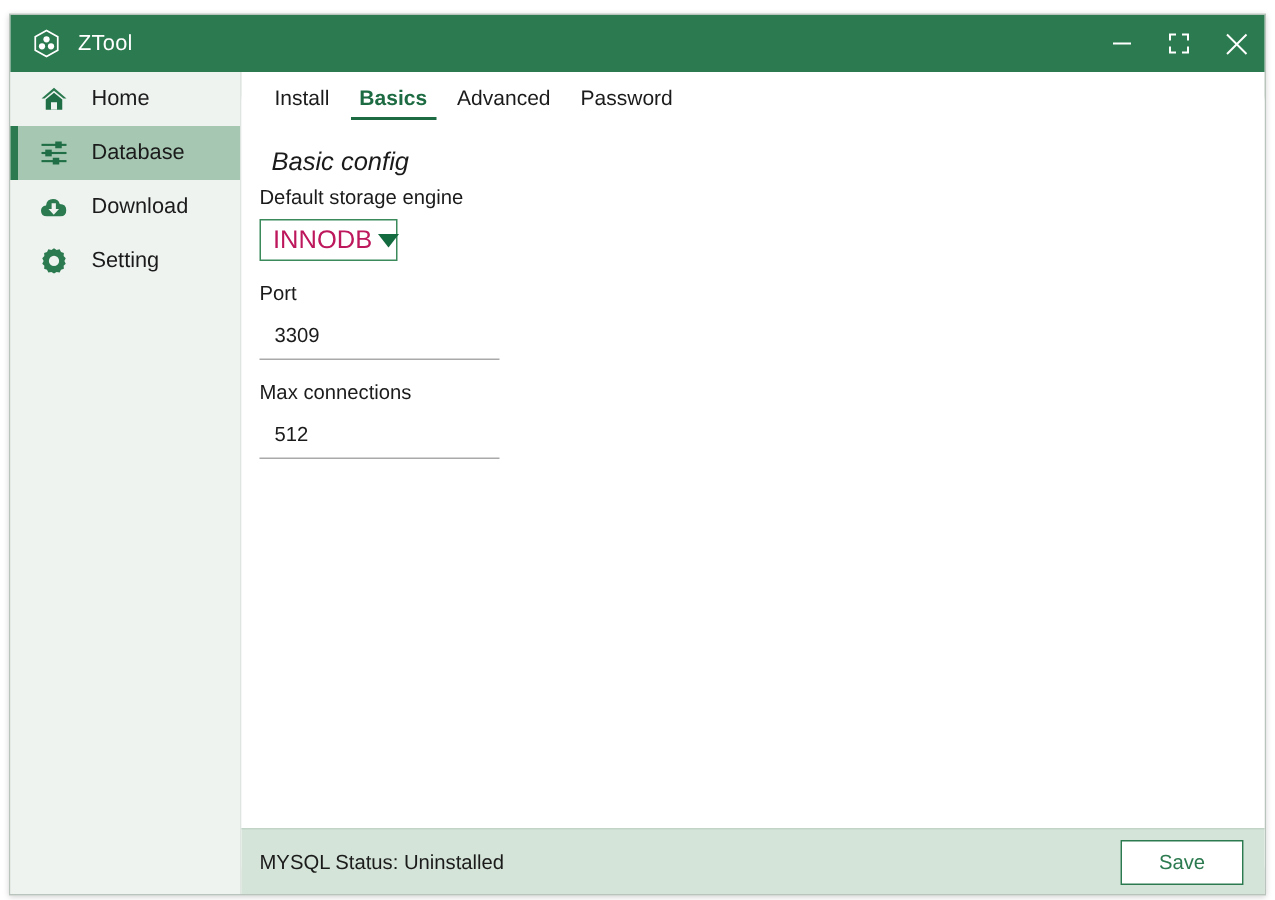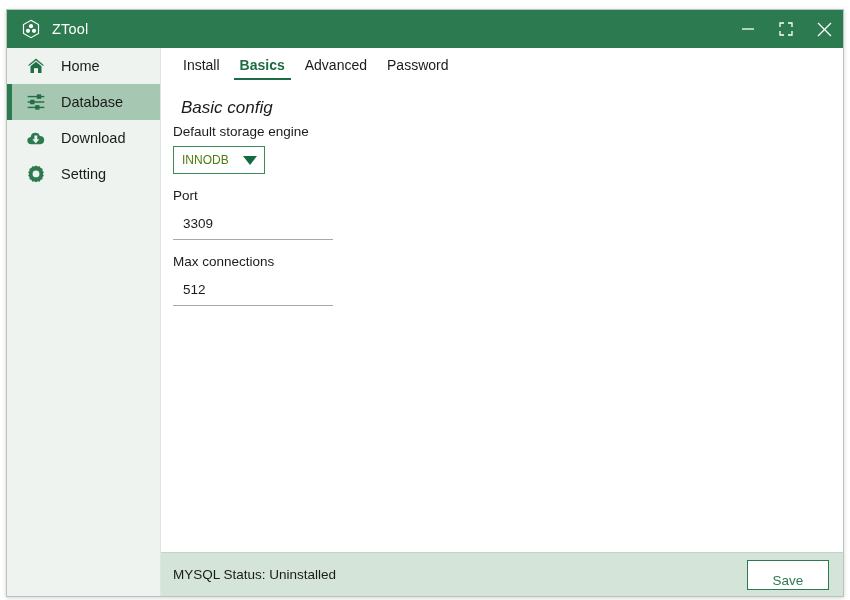--- a/index.html
+++ b/index.html
@@ -184,22 +184,22 @@
     border: 1px solid #3a8a5c;
     box-sizing: border-box;
     display: flex;
     align-items: center;
     justify-content: space-between;
     padding: 0 7px 0 8px;
     background: #ffffff;
     cursor: pointer;
   }
   #storage-engine-value {
-    font-size: 12px;
-    color: #4d7c0f;
+    font-size: 17px;
+    color: #be185d;
     white-space: nowrap;
   }
   #storage-engine-caret-icon {
     width: 0; height: 0;
     border-left: 7px solid transparent;
     border-right: 7px solid transparent;
     border-top: 9px solid #136b3f;
     flex: 0 0 auto;
     margin-left: 4px;
   }
@@ -239,21 +239,21 @@
     margin-left: auto;
     width: 82px;
     height: 30px;
     border: 1px solid #2c7a4f;
     background: #ffffff;
     color: #2c7a4f;
     font-family: "Liberation Sans", sans-serif;
     font-size: 13.5px;
     cursor: pointer;
     display: flex;
-    align-items: flex-end;
+    align-items: center;
     justify-content: center;
   }
 </style>
 </head>
 <body>
 
 <div id="app-window">
 
   <div id="title-bar">
     <span>

